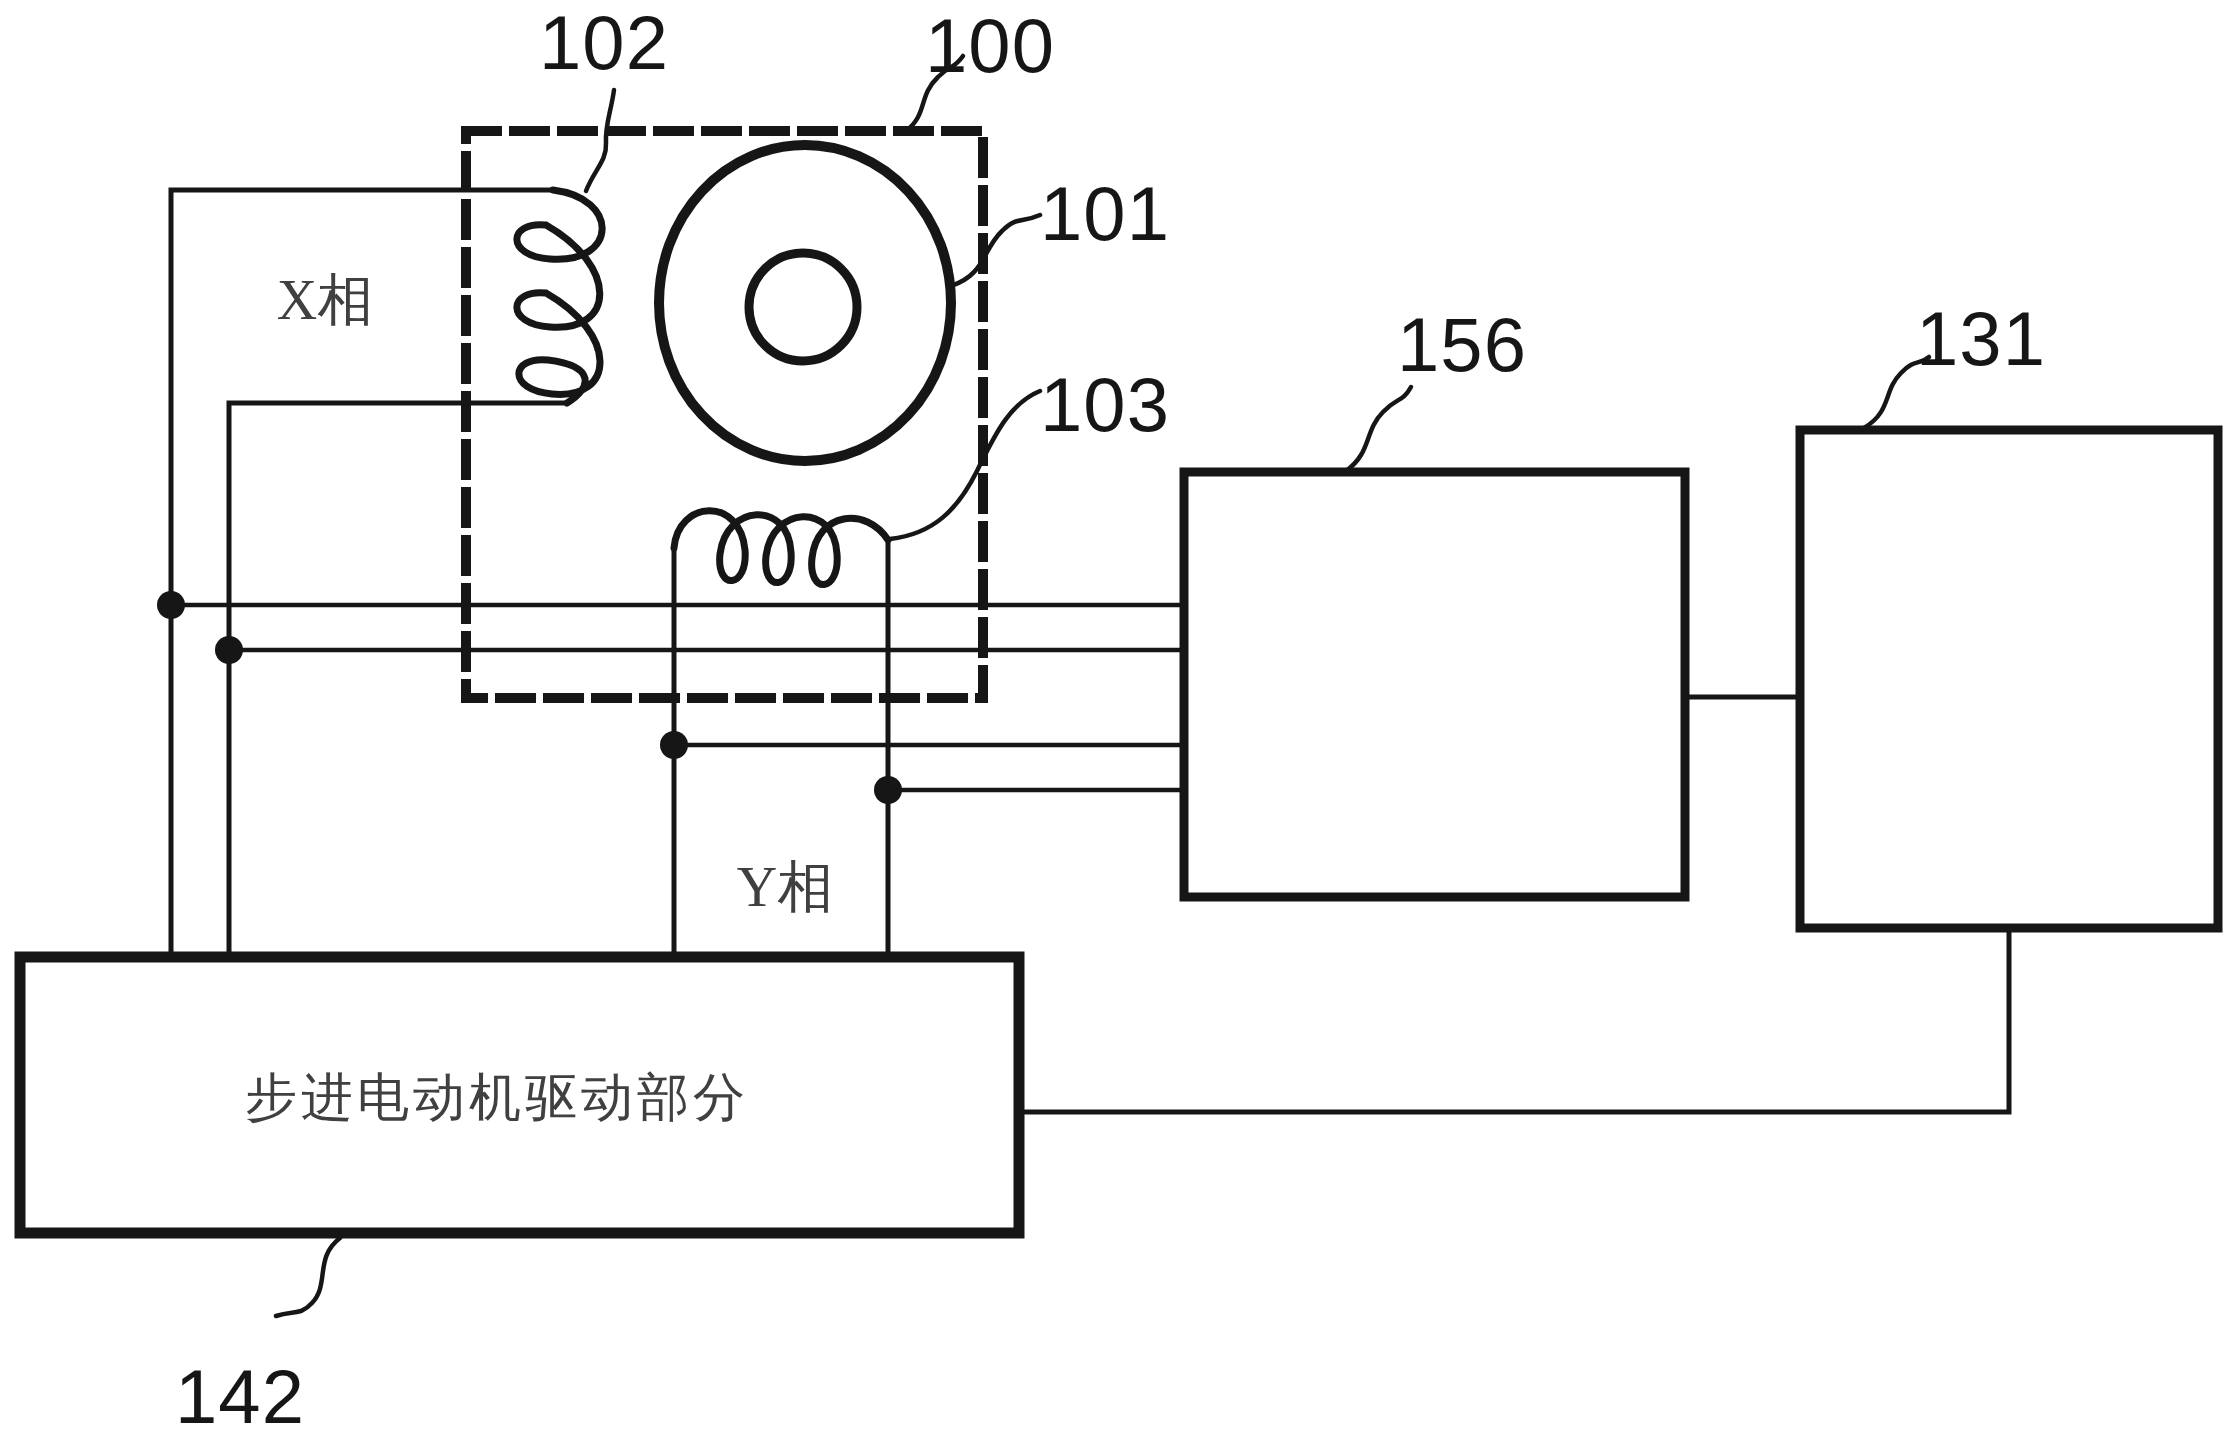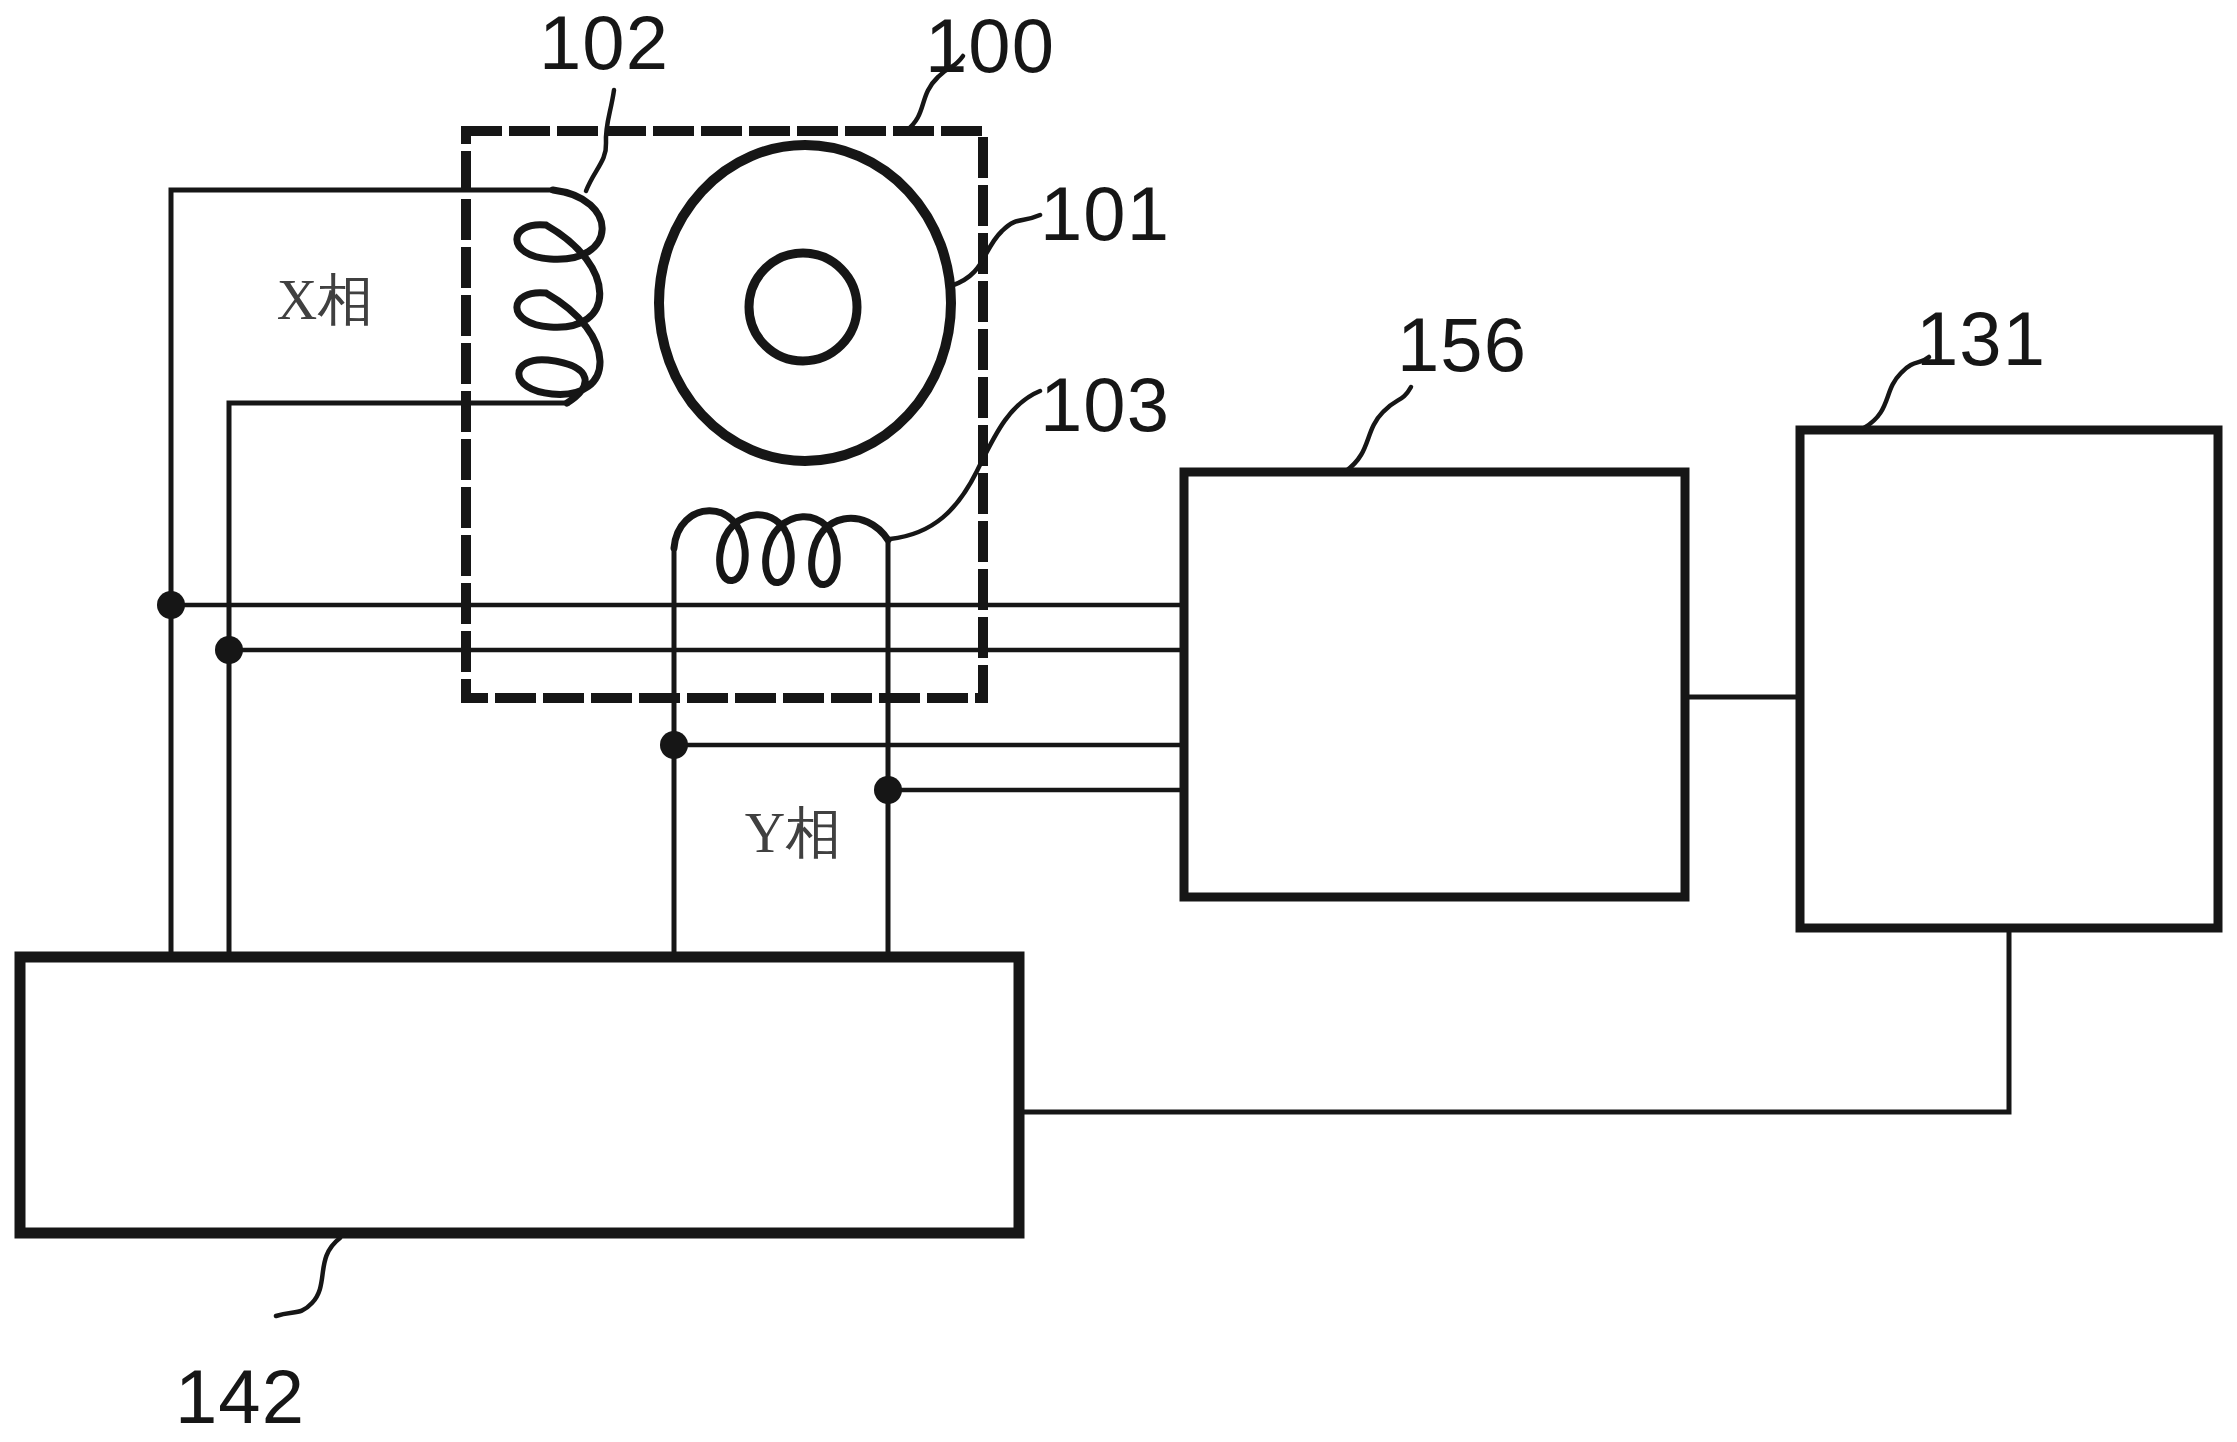--- a/index.html
+++ b/index.html
@@ -123,16 +123,17 @@
 
   <div class="lbl ref-num" style="left:990px; top:45px;">100</div>
   <div class="lbl ref-num" style="left:1105px; top:213px;text-align:right;">101</div>
   <div class="lbl ref-num" style="left:604px; top:42px;">102</div>
   <div class="lbl ref-num" style="left:1105px; top:374px;margin-top:30px;">103</div>
   <div class="lbl ref-num" style="left:240px; top:1396px;">142</div>
   <div class="lbl ref-num" style="left:1462px; top:344px;">156</div>
   <div class="lbl ref-num" style="left:1981px; top:338px;">131</div>
 
   <div class="lbl cjk phase" style="left:325px; top:300px;">X相</div>
-  <div class="lbl cjk phase" style="left:785px; top:833px;margin-left:8px;">Y相</div>
+  <div class="lbl cjk phase" style="left:785px; top:887px;">Y相</div>
 
+  <div class="lbl cjk driver-label" style="left:497px; top:1097px;">步进电动机驱动部分</div>
 
 </div>
 
 </body></html>

